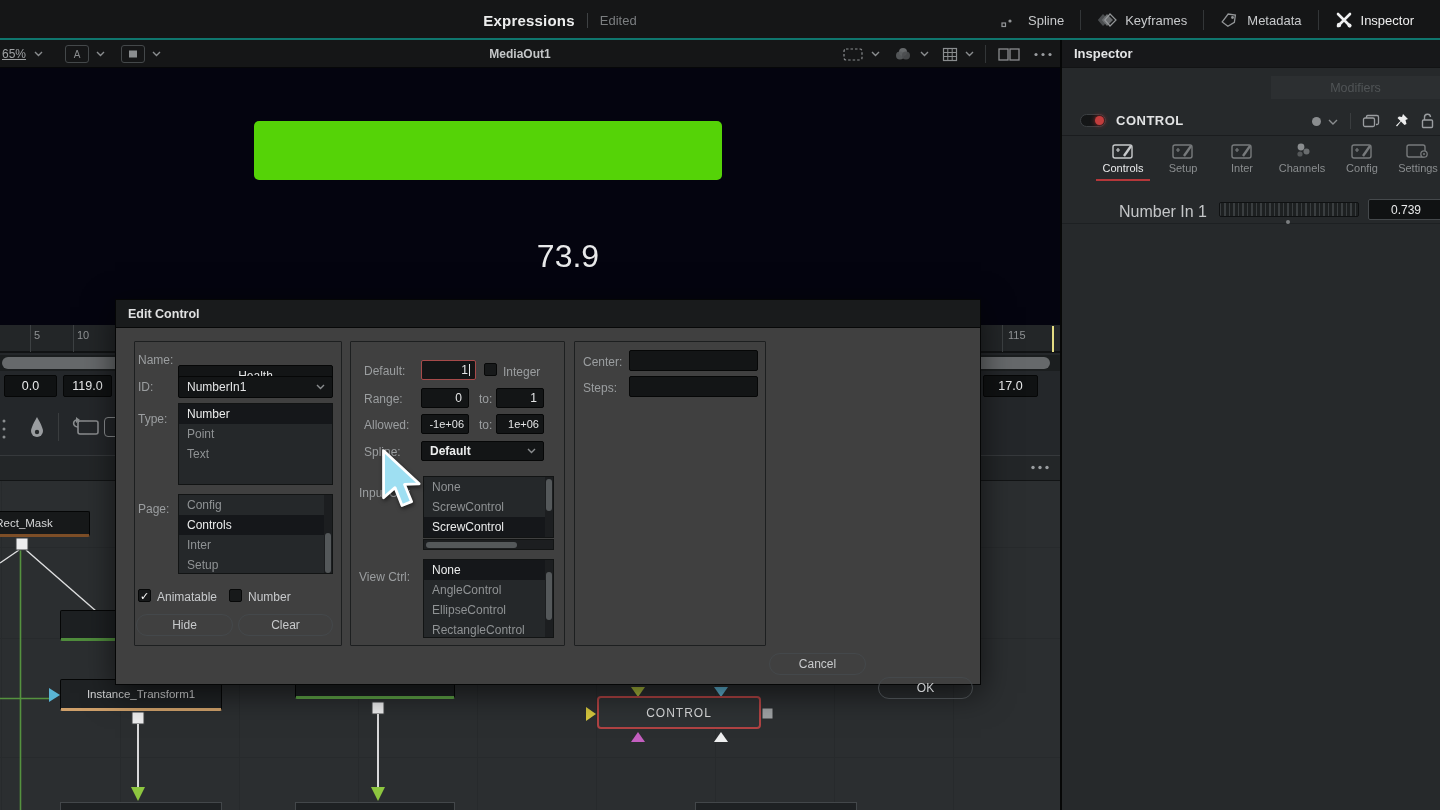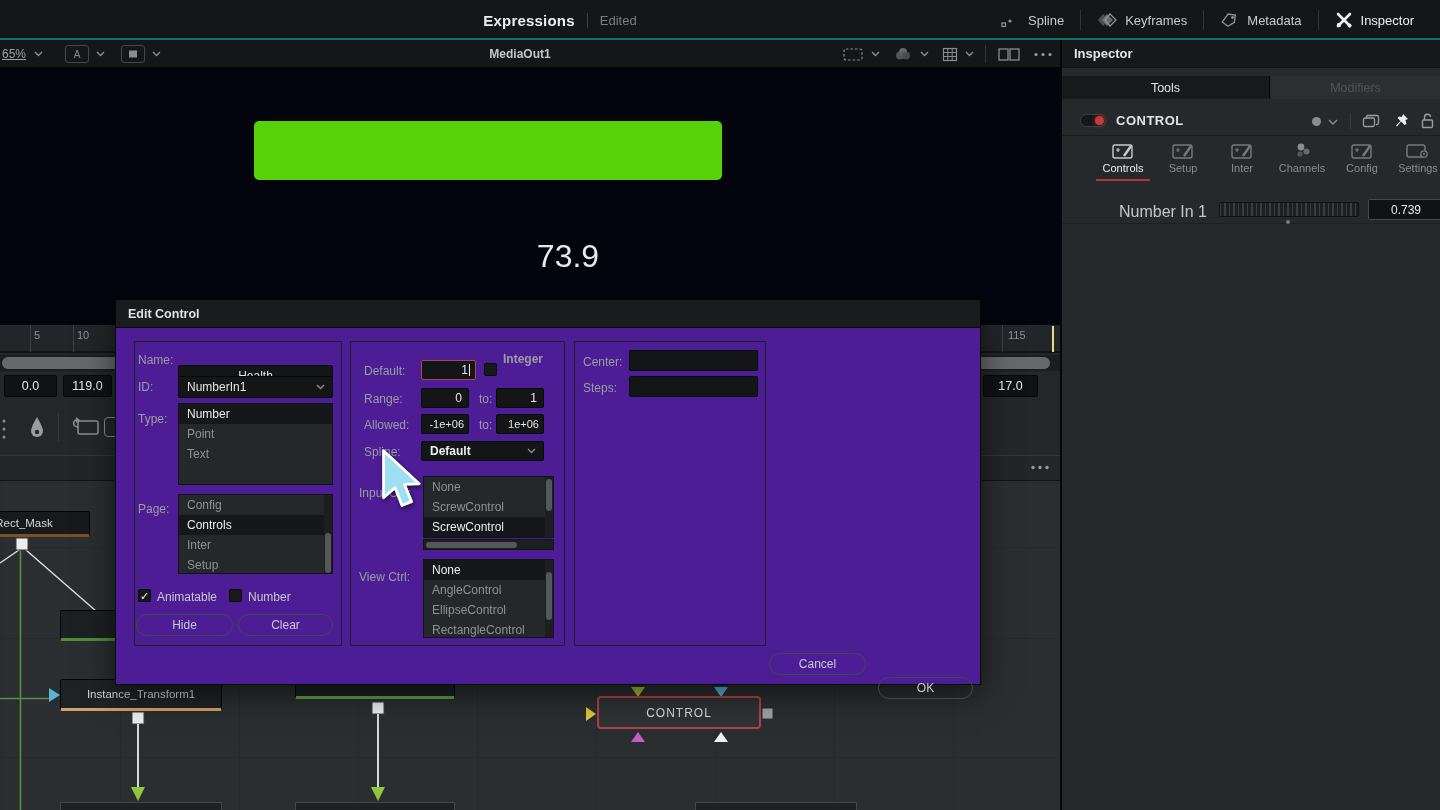--- a/index.html
+++ b/index.html
@@ -79,21 +79,21 @@
   .subtab { position:absolute; top:102px; display:flex; flex-direction:column; align-items:center; gap:3px; }
   .subtab .lbl { font-size:11px; color:#8a8d8f; }
   .subtab.active .lbl { color:#e9eaeb; }
   .param-row { position:absolute; left:0; top:156px; width:378px; height:28px; border-bottom:1px solid #1d2022; }
   .slider { position:absolute; left:157px; top:6px; width:140px; height:15px; border:1px solid #0f1112; border-radius:2px;
     background:repeating-linear-gradient(90deg,#3a3e40 0px,#3a3e40 1.5px,#1d2021 1.5px,#1d2021 4.5px); }
   .pvalue { position:absolute; left:306px; top:3px; width:76px; height:21px; background:#101213; border:1px solid #45494c;
     border-radius:2px; display:flex; align-items:center; justify-content:center; font-size:12px; color:#e8e9ea; }
 
   
-  .dialog { left:115px; top:299px; width:866px; height:386px; background:#4c1d95; border:1px solid #050606;
+  .dialog { left:115px; top:299px; width:866px; height:386px; background:#404040; border:1px solid #050606;
     box-shadow:0 8px 30px rgba(0,0,0,.6); z-index:50; }
   .dlg-title { position:absolute; left:0; top:0; width:864px; height:28px; background:#191b1c; border-bottom:1px solid #070808;
     display:flex; align-items:center; padding-left:12px; font-size:12.5px; font-weight:700; color:#e0e1e2; }
   .group { position:absolute; border:1px solid #1d1f20; border-radius:1px; }
   .dlbl { position:absolute; font-size:12px; color:#9b9ea0; }
   .dinput { position:absolute; background:#131516; border:1px solid #060707; border-radius:2px; color:#e4e5e6; font-size:12px;
     display:flex; align-items:center; }
   .dlist { position:absolute; background:#25282a; border:1px solid #121414; overflow:hidden; }
   .dlist .row { height:20px; line-height:20px; padding-left:8px; font-size:12px; color:#8f9294; white-space:nowrap; }
   .dlist .row.sel { background:#15171a; color:#eceded; }
@@ -343,23 +343,20 @@
     <span>CONTROL</span>
   </div>
   <div class="node-partial" style="left:60px; top:802px; width:162px;"></div>
   <div class="node-partial" style="left:295px; top:802px; width:160px;"></div>
   <div class="node-partial" style="left:695px; top:802px; width:162px;"></div>
 
   <div class="abs inspector">
     <div class="insp-header" style="background:#17181a;">
       <span>Inspector</span>
     </div>
-    <div class="insp-tab" style="left:0; width:208px; background:#17191b; color:#e2e3e4; border-right:1px solid #060707;">
-      <span>Tools</span>
-    </div>
     <div class="insp-tab" style="left:209px; width:169px; background:#2c2f31; color:#505456;">
       <span>Modifiers</span>
     </div>
 
     <div class="node-header">
       <span class="toggle" style="margin-left:18px;">
           <span class="dot"></span>
         </span>
       <span style="margin-left:10px; font-size:13px; font-weight:700; color:#e2e3e4; letter-spacing:.5px;">CONTROL</span>
       <span style="position:absolute; left:250px; top:11px; width:9px; height:9px; border-radius:50%; background:#8a8d8f;"></span>
@@ -486,21 +483,21 @@
     <button class="pillbtn" style="left:20px; top:314px; width:97px;">Hide</button>
     <button class="pillbtn" style="left:122px; top:314px; width:95px;">Clear</button>
 
     <div class="group" style="left:234px; top:41px; width:215px; height:305px;"></div>
     <span class="dlbl" style="left:248px; top:64px;">Default:</span>
     <div class="dinput" style="left:305px; top:60px; width:55px; height:20px; border-color:#a64a4a; justify-content:flex-end; padding-right:5px;">
       <span>1</span>
         <span class="caret"></span>
     </div>
     <span class="checkbox" style="left:368px; top:63px;"></span>
-    <span class="dlbl" style="left:387px; top:52px;font-weight:bold;">Integer</span>
+    <span class="dlbl" style="left:387px; top:65px;">Integer</span>
     <span class="dlbl" style="left:248px; top:92px;">Range:</span>
     <div class="dinput" style="left:305px; top:88px; width:48px; height:20px; justify-content:flex-end; padding-right:6px;">
       <span>0</span>
     </div>
     <span class="dlbl" style="left:363px; top:92px;">to:</span>
     <div class="dinput" style="left:380px; top:88px; width:48px; height:20px; justify-content:flex-end; padding-right:6px;">
       <span>1</span>
     </div>
     <span class="dlbl" style="left:248px; top:118px;">Allowed:</span>
     <div class="dinput" style="left:305px; top:114px; width:48px; height:20px; justify-content:flex-end; padding-right:4px; font-size:11px;">

